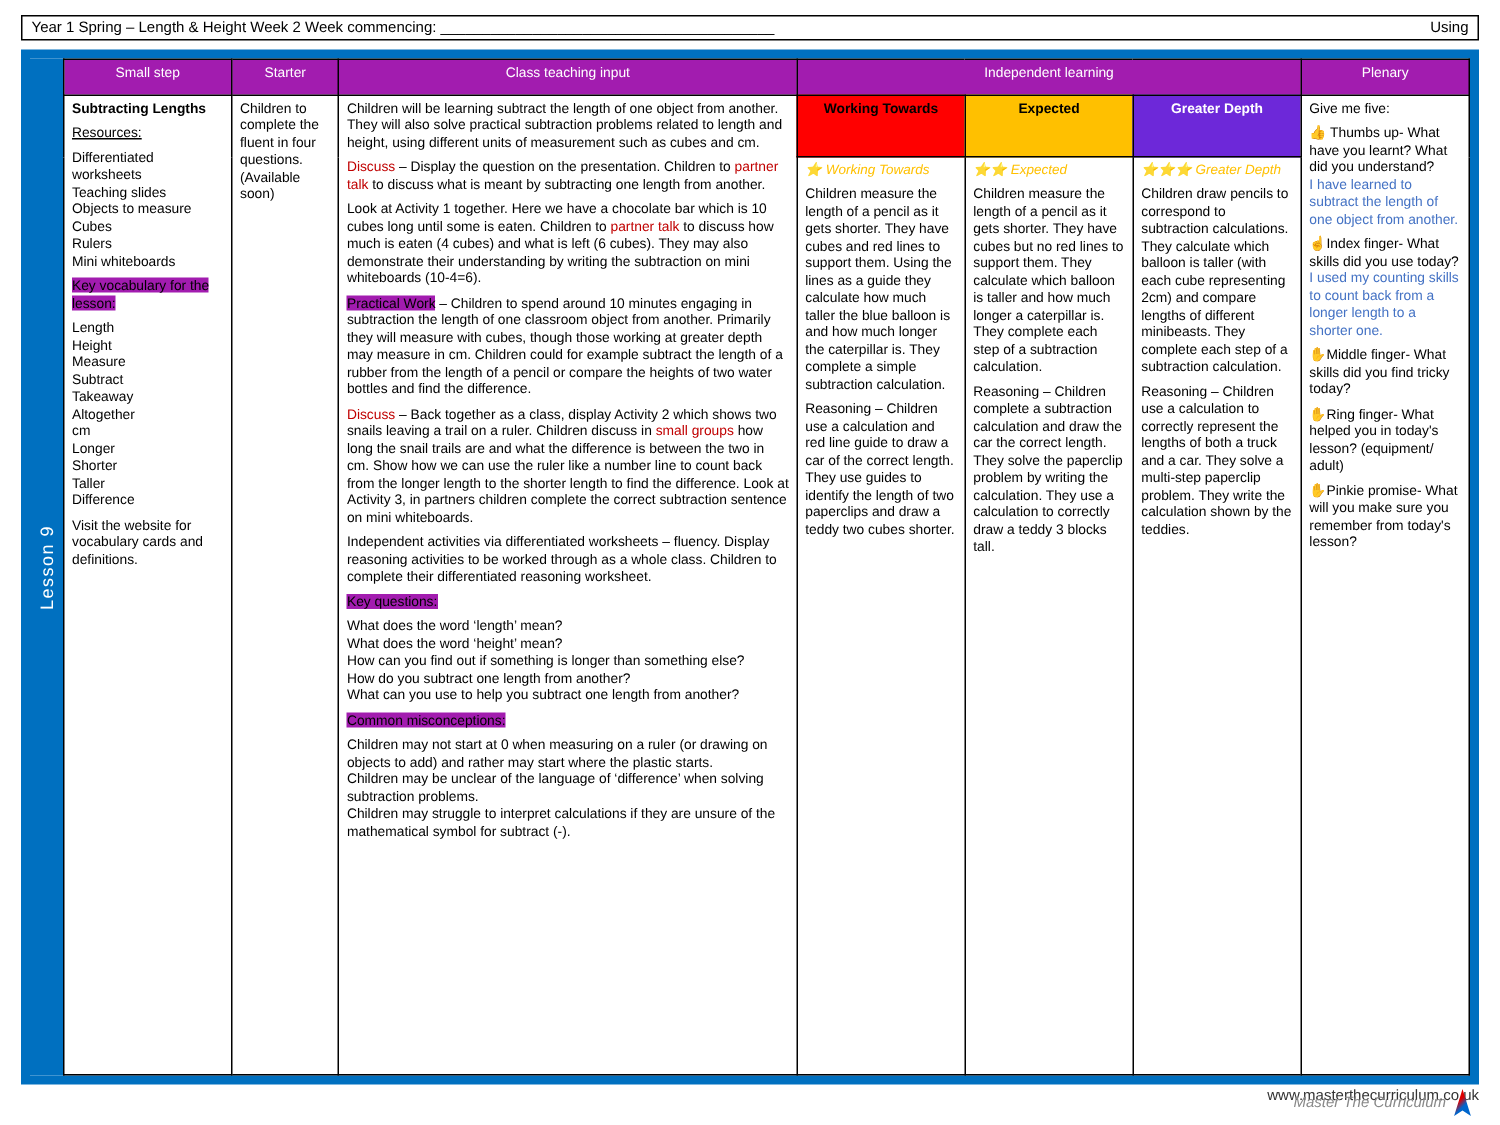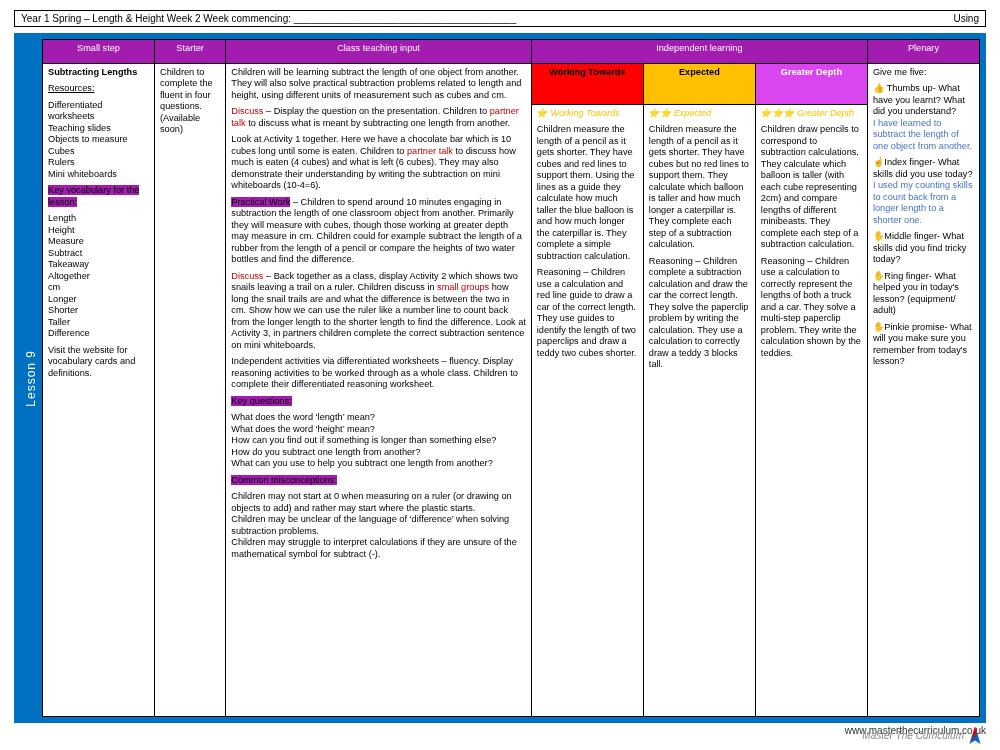--- a/index.html
+++ b/index.html
@@ -7,21 +7,21 @@
   .page { width: 1000px; height: 750px; position: relative; padding: 10px 14px; }
   .topbar { border: 1px solid #000; padding: 2px 6px; font-size: 10px; margin-bottom: 6px; display:flex; justify-content:space-between;gap:36px; }
   .outer-blue { border: 6px solid #0070C0; height: 690px; display:flex; }
   .lessontab { width: 22px; background:#0070C0; color:#fff; display:flex; align-items:center; justify-content:center; }
   .lessontab span { writing-mode: vertical-rl; transform: rotate(180deg); font-size:12px; letter-spacing:1px; }
   table.main { border-collapse: collapse; width: calc(100% - 22px); height:100%; table-layout: fixed; }
   table.main td, table.main th { border: 1px solid #000; vertical-align: top; padding: 3px 5px; font-size:9.2px; line-height:1.25; }
   th.hdr { background: #a21caf; color:#fff; text-align:center; font-weight:normal; padding:3px 2px; font-size:10px; }
   .sub-wt { background:#FF0000; color:#000; text-align:center; font-size:9px; font-weight:bold; padding:2px; }
   .sub-ex { background:#FFC000; color:#000; text-align:center; font-size:9px; font-weight:bold; padding:2px; }
-  .sub-gd { background:#d946ef; color:#fff; text-align:center; font-size:9px; font-weight:bold; padding:2px; }
+  .sub-gd { background:#6d28d9; color:#fff; text-align:center; font-size:9px; font-weight:bold; padding:2px; }
   .hl-green { background:#a21caf; }
   .red { color:#C00000; }
   .blue-ink { color:#4472C4; }
   .u { text-decoration: underline; }
   .small-step { font-weight:bold; }
   p { margin-bottom:5px; }
   .footer { text-align:right; font-size:10px; margin-top:2px; color:#333; }
   .watermark { position:absolute; right:18px; bottom:6px; font-size:10px; color:#888; font-style:italic; display:flex; align-items:center; gap:4px;}
   .wmicon { width:14px; height:18px; background:linear-gradient(135deg,#d00 40%,#06c 60%); clip-path: polygon(50% 0, 90% 100%, 50% 80%, 10% 100%); }
   .stars { color:#FFC000; font-size:9px;font-style:italic; }

